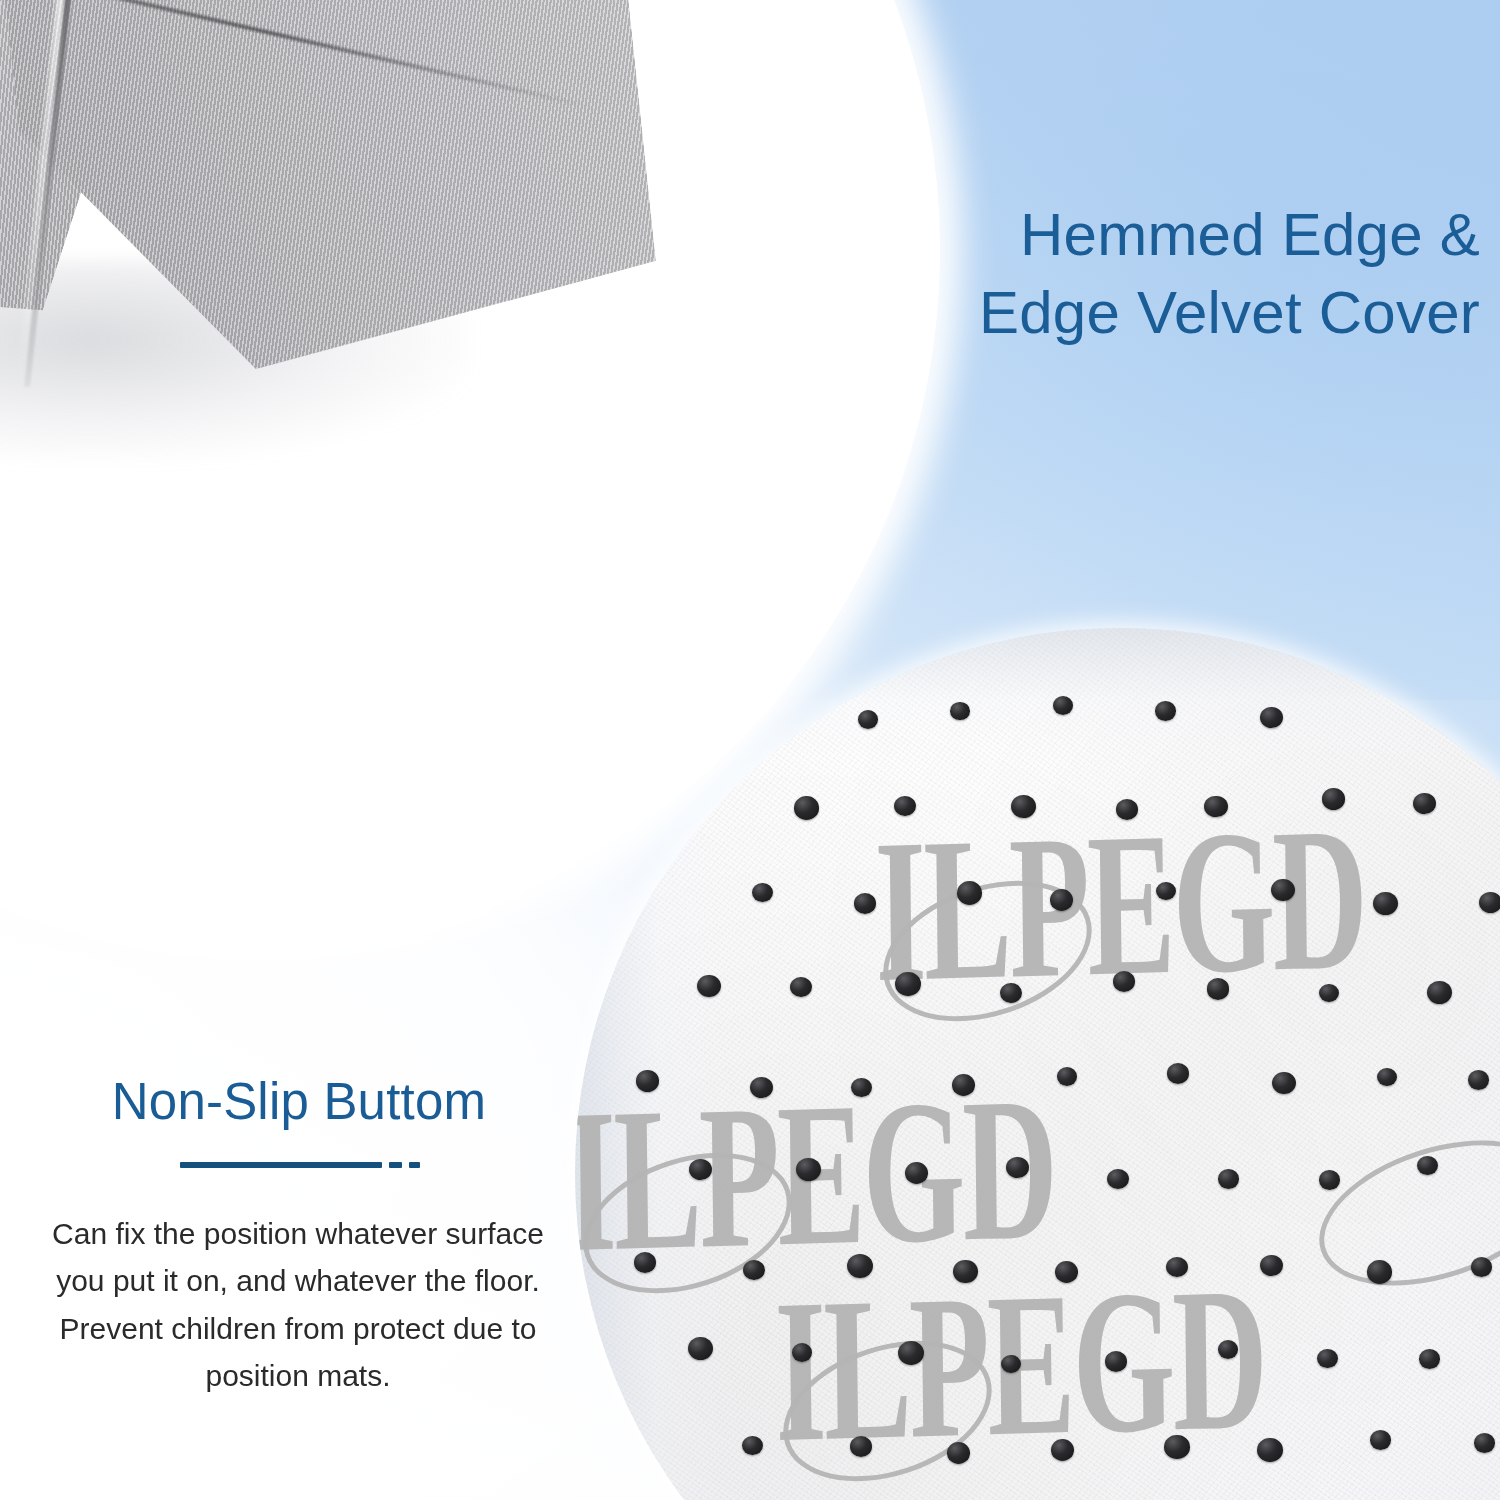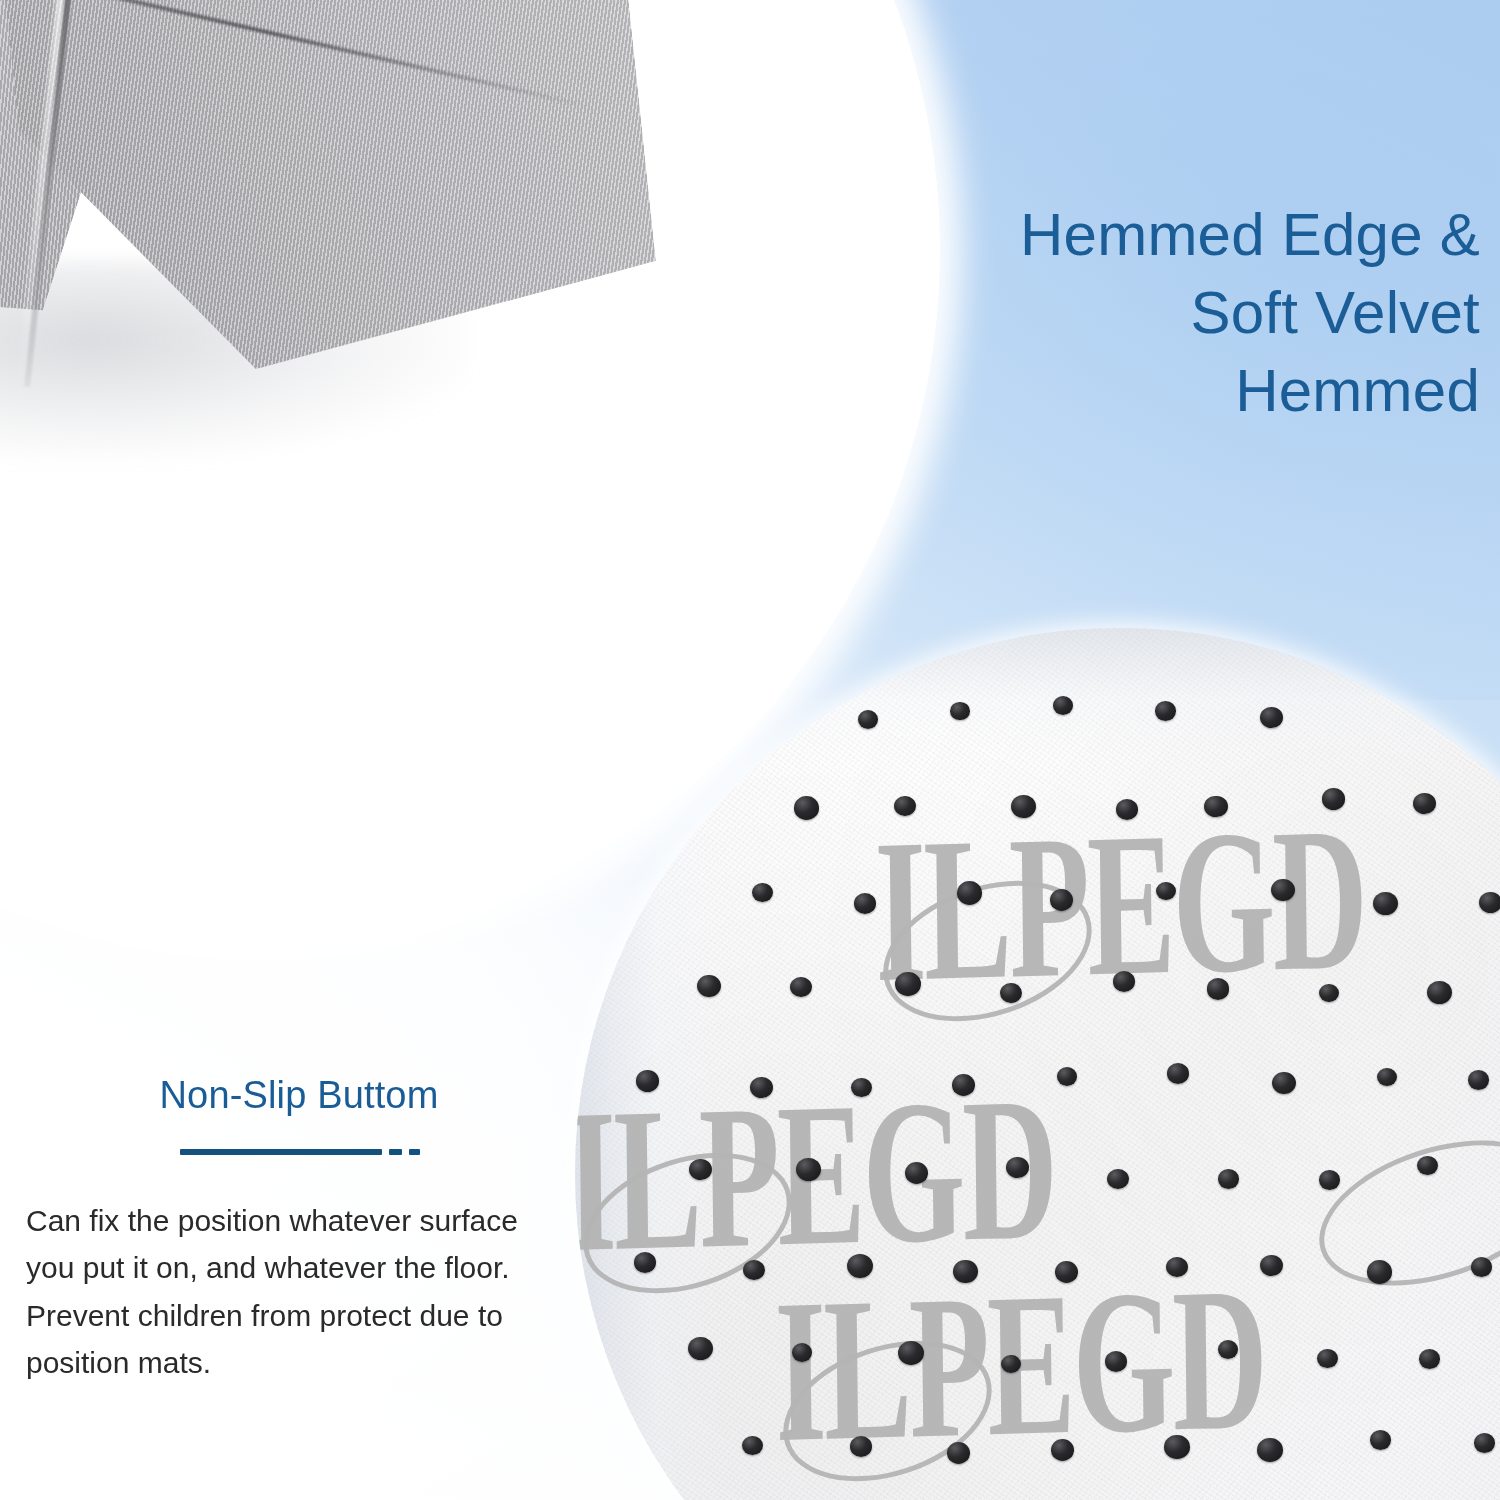--- a/index.html
+++ b/index.html
@@ -188,41 +188,41 @@
     font-weight:400;
     letter-spacing:.004em;
   }
   .headline .ln{display:block;}
 
   .lower-block{
     position:absolute;left:14px;top:1076px;width:556px;text-align:center;
   }
   .sub-title{
     color:#1a5c95;
-    font-size:38px;
+    font-size:51px;
     line-height:1.0;
     font-weight:400;
     letter-spacing:.004em;
     text-align:center;
     padding-left:14px;
   }
   .divider-row{
     display:flex;align-items:center;justify-content:center;
     gap:7px;margin-top:35px;padding-left:16px;
   }
   .div-line{width:202px;height:6px;background:#14517f;border-radius:1px;}
   .div-dash{width:13px;height:6px;background:#14517f;border-radius:1px;}
   .div-dash.d2{width:11px;}
 
   .body-copy{
     margin-top:42px;
     color:#2a2a2a;
     font-size:30px;
     line-height:1.58;
-    text-align:left;
+    text-align:center;
     padding-left:12px;
   }
   .body-copy .bl{display:block;}
 </style>
 </head>
 <body>
 
 <div id="stage">
 
   <div class="wash-tr"></div>
@@ -237,21 +237,21 @@
       <div class="cush-right"></div>
       <div class="edge-dark"></div>
       <div class="edge-dark2"></div>
       <div class="hem-seam-hi"></div>
       <div class="hem-seam"></div>
     </div>
   </div>
 
   <div class="headline">
     <span class="ln">Hemmed Edge &amp;</span>
-    <span class="ln">Soft Velvet Hemmed</span>
+    <span class="ln">Edge Velvet Cover</span>
   </div>
 
   <div class="circle-mat">
     <div class="mat-fiber"></div>
     <div class="mat-top-shade"></div>
     <div class="mat-left-shade"></div>
 
     <div class="wm wm-1">ILPEGD</div>
     <div class="wm wm-2">ILPEGD</div>
     <div class="wm wm-3">ILPEGD</div>

